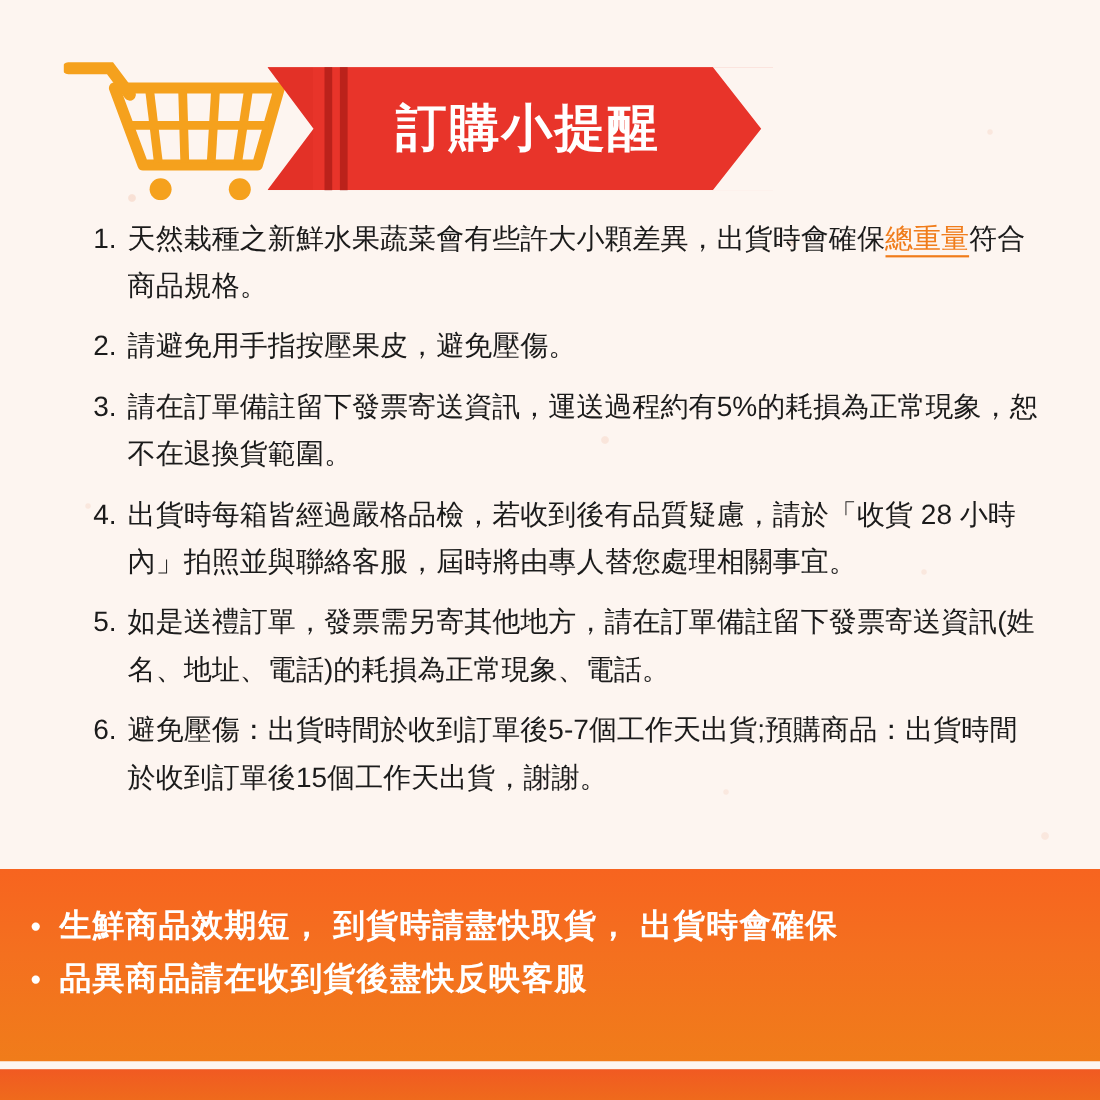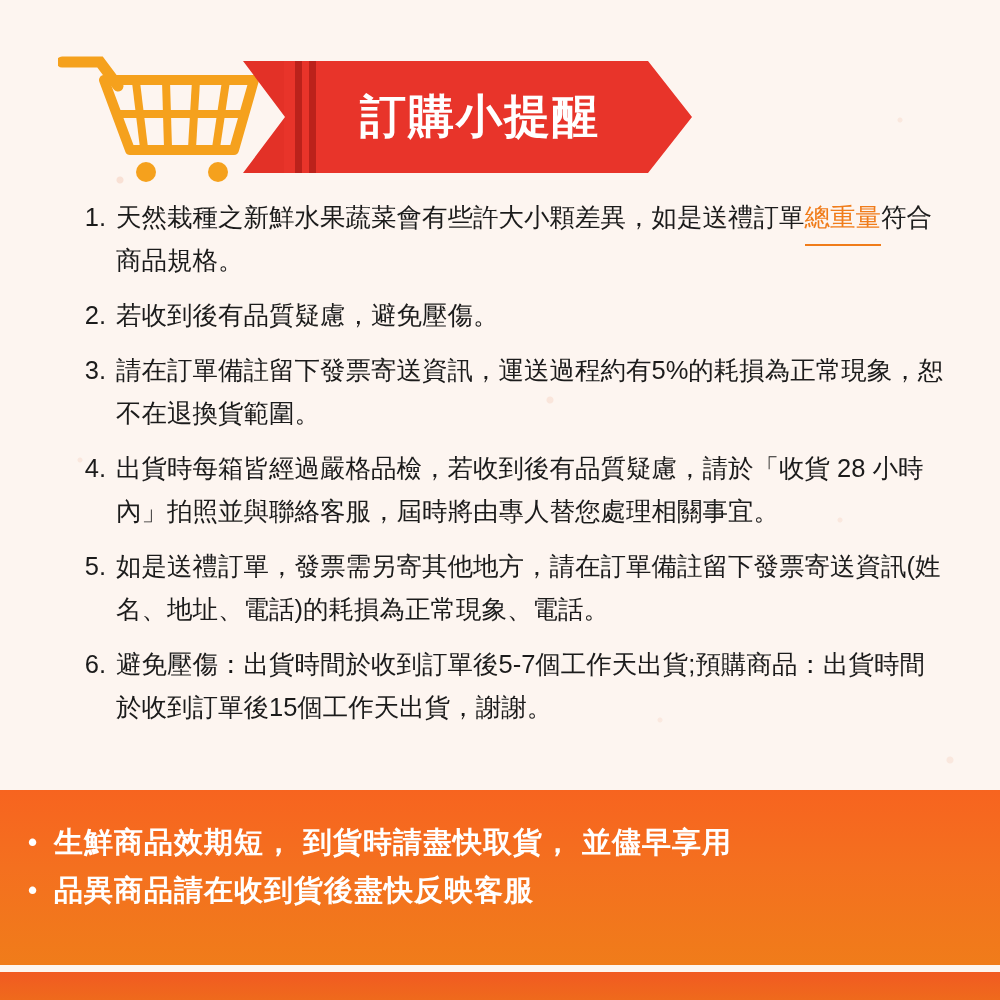--- a/index.html
+++ b/index.html
@@ -114,21 +114,21 @@
     text-align: right;
     padding-right: 10px;
     box-sizing: border-box;
   }
   .txt {
     flex: 1;
   }
   .hl {
     color: #f07c1a;
     border-bottom: 2px solid #f07c1a;
-    padding-bottom: 13px;
+    padding-bottom: 1px;
   }
 
   
   .band {
     position: absolute;
     left: 0;
     top: 790px;
     width: 1000px;
     height: 175px;
     background: linear-gradient(180deg, #f7641f 0%, #f4701f 45%, #f07c1a 100%);
@@ -198,26 +198,26 @@
       <div class="banner-stripe" style="left:66px"></div>
       <div class="banner-chevron"></div>
       <div class="banner-title">訂購小提醒</div>
     </div>
   </div>
 
   <div class="list">
 
     <div class="item">
       <div class="num">1.</div>
-      <div class="txt"><span>天然栽種之新鮮水果蔬菜會有些許大小顆差異，如是送禮訂單</span><span class="hl">總重量</span><span>符合商品規格。</span></div>
+      <div class="txt"><span>天然栽種之新鮮水果蔬菜會有些許大小顆差異，出貨時會確保</span><span class="hl">總重量</span><span>符合商品規格。</span></div>
     </div>
 
     <div class="item">
       <div class="num">2.</div>
-      <div class="txt">若收到後有品質疑慮，避免壓傷。</div>
+      <div class="txt">請避免用手指按壓果皮，避免壓傷。</div>
     </div>
 
     <div class="item">
       <div class="num">3.</div>
       <div class="txt">請在訂單備註留下發票寄送資訊，運送過程約有5%的耗損為正常現象，恕不在退換貨範圍。</div>
     </div>
 
     <div class="item">
       <div class="num">4.</div>
       <div class="txt">出貨時每箱皆經過嚴格品檢，若收到後有品質疑慮，請於「收貨 28 小時內」拍照並與聯絡客服，屆時將由專人替您處理相關事宜。</div>
@@ -231,21 +231,21 @@
     <div class="item">
       <div class="num">6.</div>
       <div class="txt">避免壓傷：出貨時間於收到訂單後5-7個工作天出貨;預購商品：出貨時間於收到訂單後15個工作天出貨，謝謝。</div>
     </div>
 
   </div>
 
   <div class="band">
     <div class="band-line">
       <div class="bullet">•</div>
-      <div>生鮮商品效期短， 到貨時請盡快取貨， 並儘早享用</div>
+      <div>生鮮商品效期短， 到貨時請盡快取貨， 出貨時會確保</div>
     </div>
     <div class="band-line">
       <div class="bullet">•</div>
       <div>品異商品請在收到貨後盡快反映客服</div>
     </div>
   </div>
 
   <div class="footer-gap"></div>
   <div class="footer-strip"></div>
 

